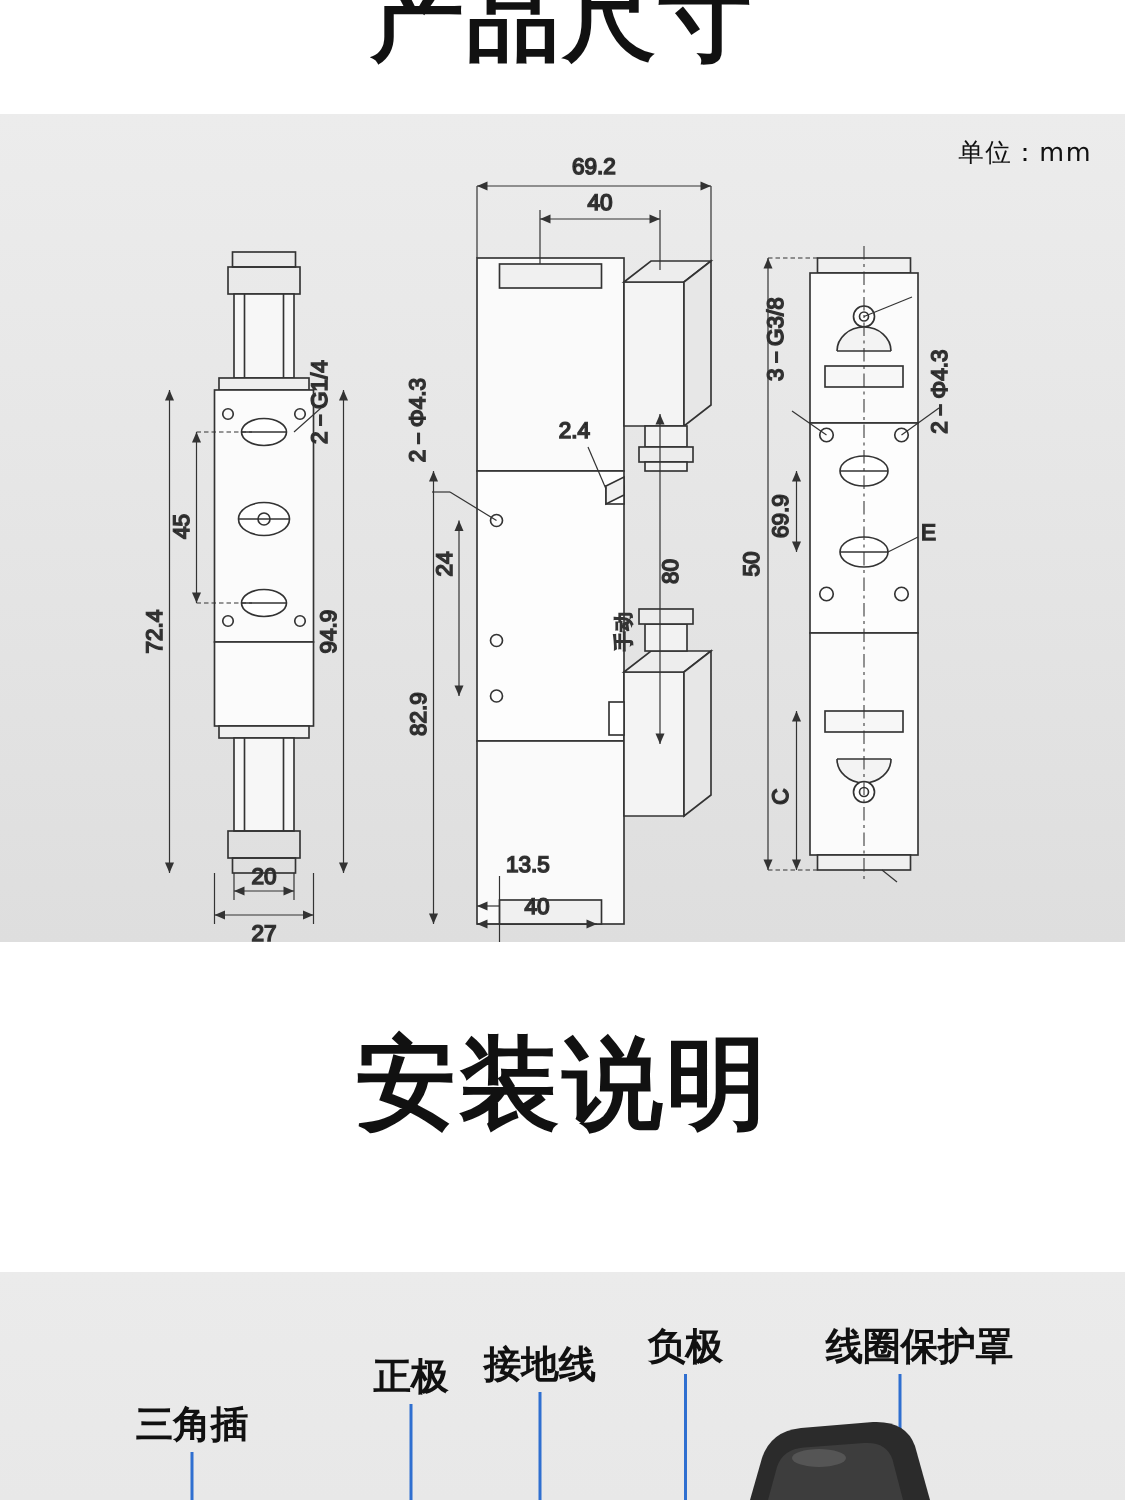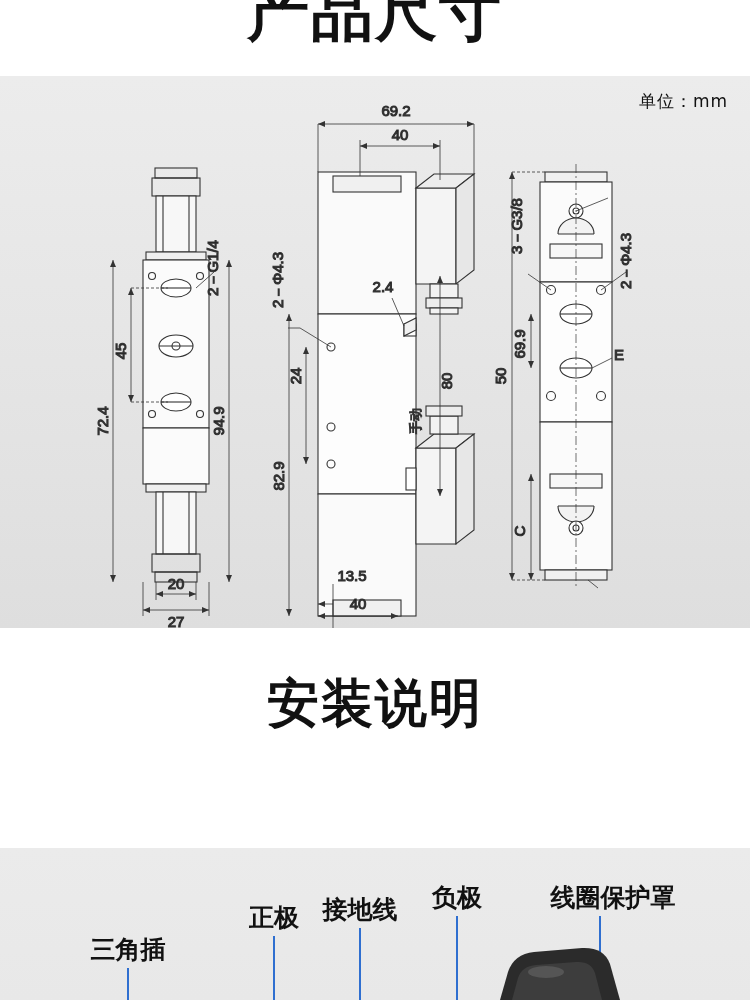--- a/index.html
+++ b/index.html
@@ -13,21 +13,21 @@
   .page{position:relative;width:750px;height:740px;}
 
   
   .heading{
     position:absolute;left:0;width:750px;text-align:center;
     font-weight:bold;color:#111;
     font-family:"DejaVu Sans","Liberation Sans",sans-serif;
     letter-spacing:2px;
   }
   #title-dimensions{top:-22px;font-size:62px;line-height:70px;}
-  #title-install{top:668px;font-size:52px;line-height:70px;}
+  #title-install{top:687px;font-size:67px;line-height:70px;}
 
   
   .panel{
     position:absolute;
     background:linear-gradient(180deg,#ececec 0%,#e6e6e6 45%,#dedede 100%);
   }
   #dim-panel{left:0;top:76px;width:750px;height:552px;}
   #install-panel{left:0;top:848px;width:750px;height:152px;
     background:linear-gradient(180deg,#ebebeb 0%,#e8e8e8 100%);}
 

